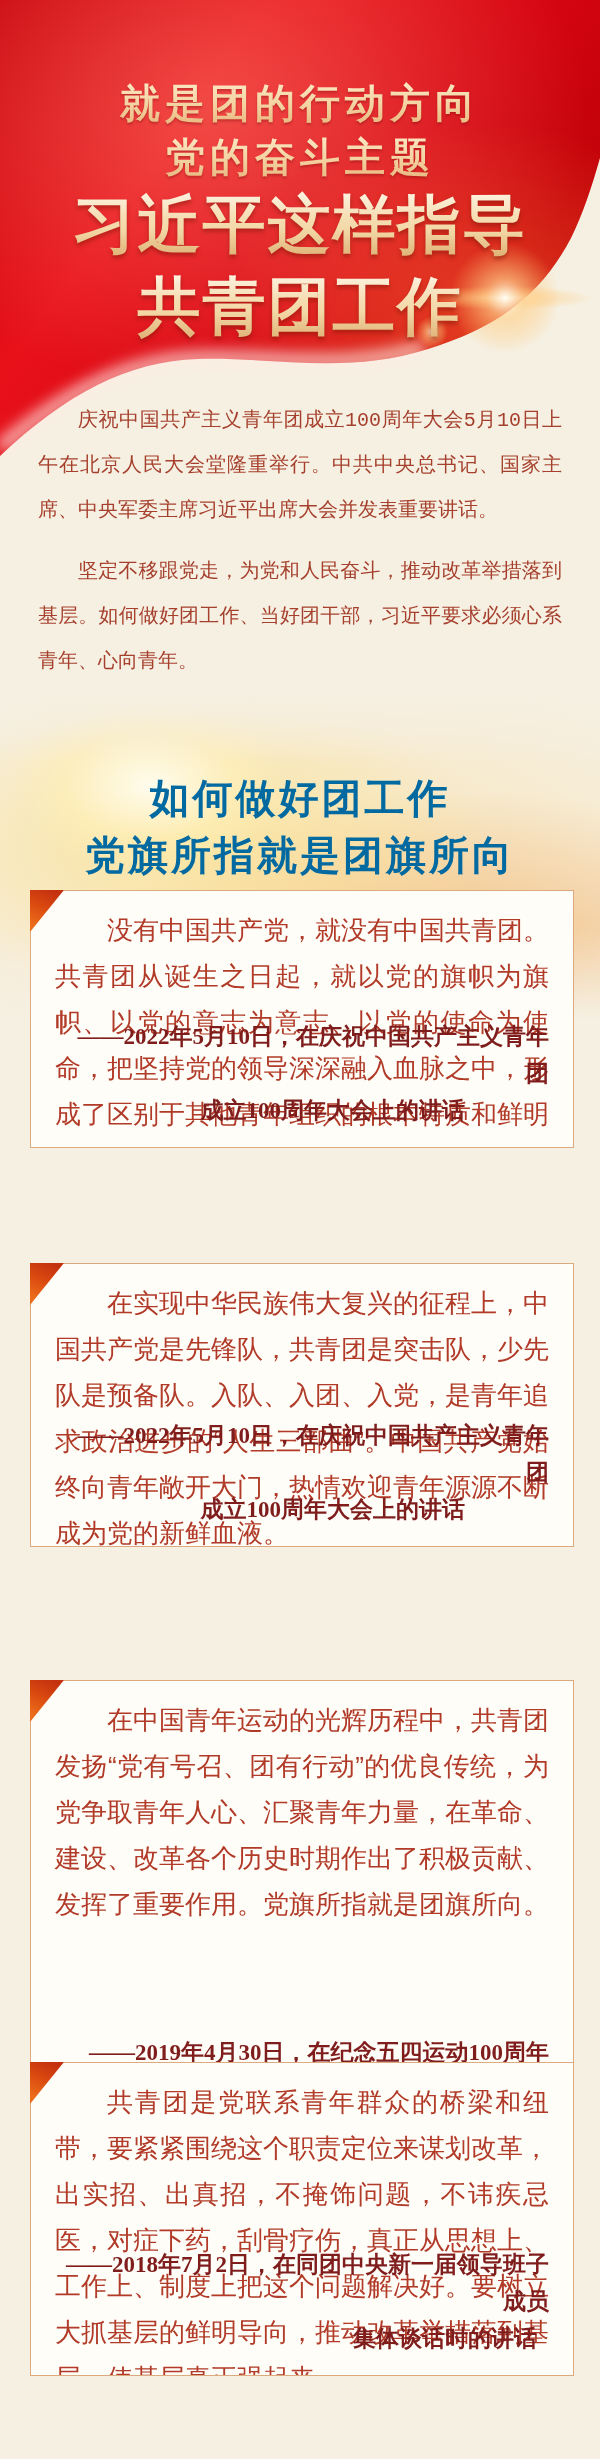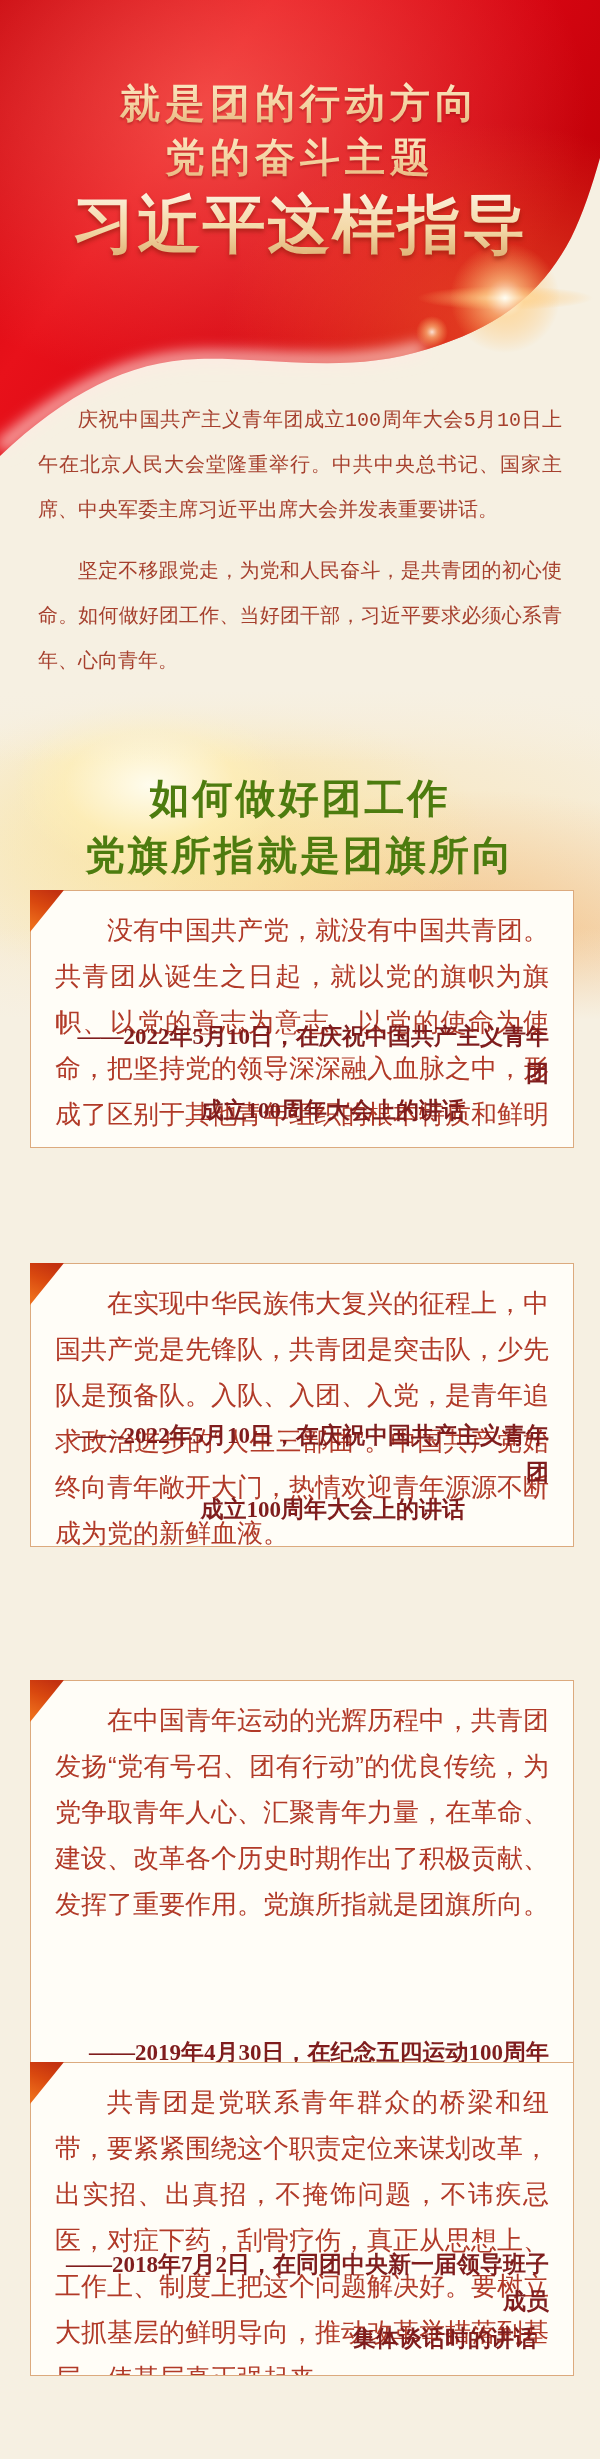--- a/index.html
+++ b/index.html
@@ -35,21 +35,21 @@
   .sunrise{position:absolute;top:690px;left:0;width:600px;height:330px;
     background:
       radial-gradient(190px 120px at 150px 95px, rgba(255,253,240,.95), rgba(255,240,185,.6) 45%, rgba(255,240,185,0) 72%),
       radial-gradient(430px 210px at 185px 150px, rgba(251,228,150,.75), rgba(251,228,150,0) 70%),
       radial-gradient(520px 250px at 470px 275px, rgba(240,163,85,.6), rgba(240,163,85,0) 70%),
       radial-gradient(640px 320px at 300px 190px, rgba(250,216,142,.5), rgba(250,216,142,0) 75%);
   }
   .sunrise::after{content:"";position:absolute;inset:0;
     background:linear-gradient(180deg,#f6f0e2 0%,rgba(246,240,226,0) 22%,rgba(246,240,226,0) 72%,#f6f0e2 100%);}
   .section-title{position:absolute;top:770px;left:0;width:600px;text-align:center;
-    color:#4d7c0f;font-weight:800;font-size:40px;line-height:57px;letter-spacing:3px;}
+    color:#0369a1;font-weight:800;font-size:40px;line-height:57px;letter-spacing:3px;}
 
   
   .card-wrap{position:absolute;left:30px;width:544px;}
   .card{position:relative;width:100%;height:100%;background:#fffdf7;
     border:1px solid #dcaa7e;box-sizing:border-box;
     clip-path:polygon(34px 0, 100% 0, 100% 100%, 0 100%, 0 30px);
     overflow:hidden;}
   .fold{position:absolute;top:0;left:0;width:34px;height:42px;z-index:2;
     background:linear-gradient(205deg,#c33110 10%,#d9480f 45%,#ec6c1b 85%);
     clip-path:polygon(0 0, 100% 0, 0 100%);}
@@ -105,26 +105,27 @@
       <path d="M0,0 H600 V158 C592,186 583,214 571,238 C541,295 498,327 428,349 C346,375 276,357 198,359 C128,361 66,394 0,456 Z" fill="url(#edgeGlow)"></path>
       <path d="M0,448 C70,388 132,360 200,358 C280,356 345,371 424,348" stroke="rgba(255,233,226,0.7)" stroke-width="15" fill="none" filter="url(#blur8)"></path>
       <ellipse cx="505" cy="298" rx="88" ry="12" fill="url(#flare)" opacity="0.85"></ellipse>
       <circle cx="505" cy="298" r="55" fill="url(#flare)"></circle>
       <circle cx="432" cy="332" r="16" fill="url(#flare)" opacity="0.9"></circle>
     </svg>
     <div class="flag-titles">
       <div class="subtitle-line">就是团的行动方向</div>
       <div class="subtitle-line">党的奋斗主题</div>
       <div class="title-line">习近平这样指导</div>
+      <div class="title-line">共青团工作</div>
     </div>
   </div>
 
   <div class="intro">
     <p>庆祝中国共产主义青年团成立100周年大会5月10日上午在北京人民大会堂隆重举行。中共中央总书记、国家主席、中央军委主席习近平出席大会并发表重要讲话。</p>
-    <p>坚定不移跟党走，为党和人民奋斗，是共青团的初心使命。如何做好团工作、当好团干部，习近平要求必须心系青年、心向青年。</p>
+    <p>坚定不移跟党走，为党和人民奋斗，推动改革举措落到基层。如何做好团工作、当好团干部，习近平要求必须心系青年、心向青年。</p>
   </div>
 
   <div class="section-title">
     <div>如何做好团工作</div>
     <div>党旗所指就是团旗所向</div>
   </div>
 
   <div class="card-wrap c1">
     <div class="card">
       <p class="quote-text">没有中国共产党，就没有中国共青团。共青团从诞生之日起，就以党的旗帜为旗帜、以党的意志为意志、以党的使命为使命，把坚持党的领导深深融入血脉之中，形成了区别于其他青年组织的根本特质和鲜明优势。</p>

